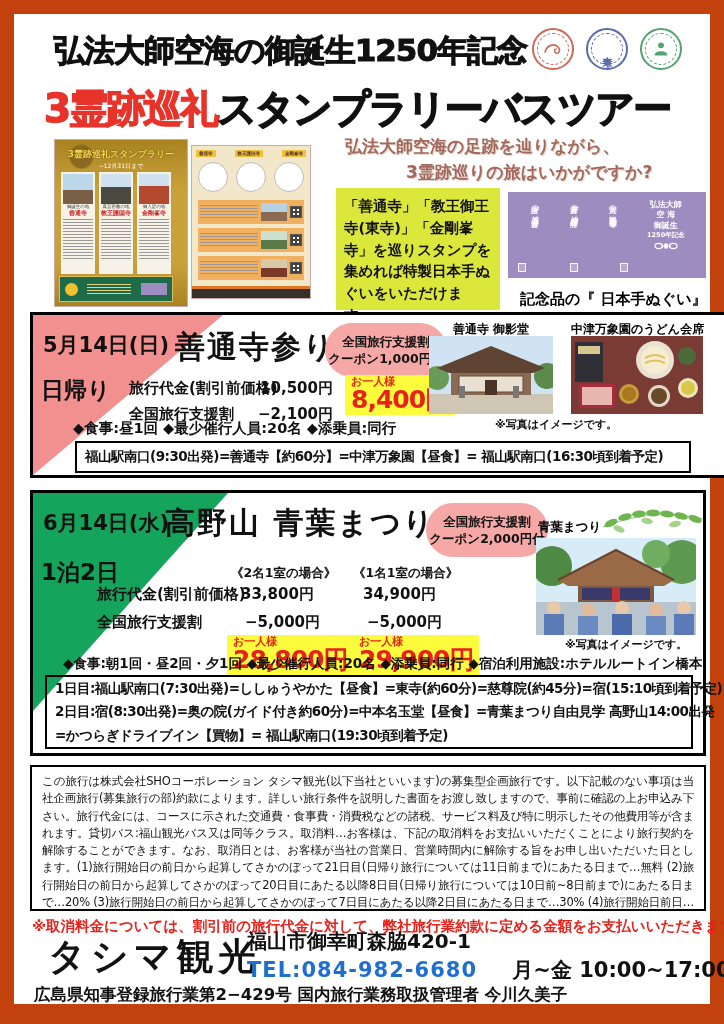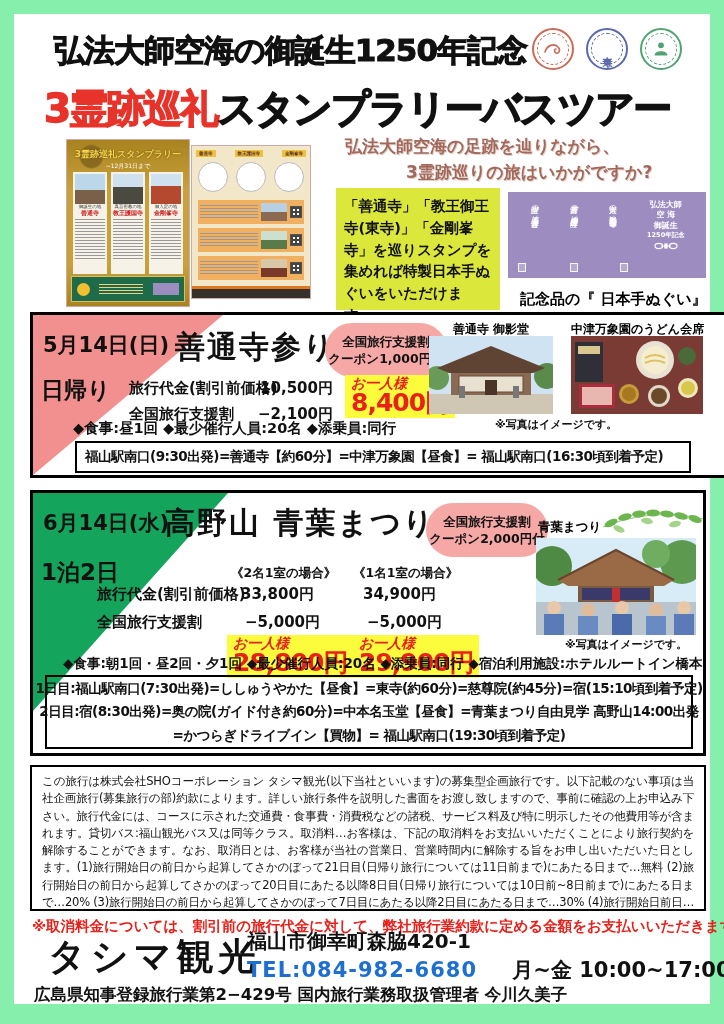--- a/index.html
+++ b/index.html
@@ -1,17 +1,17 @@
 <!DOCTYPE html>
 <html lang="ja"><head>
 <meta charset="utf-8">
 <style>
   html,body{margin:0;padding:0;background:#ddd;}
   *{box-sizing:border-box;font-family:"DejaVu Sans","Liberation Sans",sans-serif;}
-  #page{position:relative;width:724px;height:1024px;background:#86efac;overflow:hidden;}
+  #page{position:relative;width:724px;height:1024px;background:#c2410c;overflow:hidden;}
   #sheet{position:absolute;left:14px;top:14px;width:696px;height:990px;background:#fff;}
   .abs{position:absolute;}
 
   
   .anniv{left:40px;top:16px;font-size:31px;font-weight:900;color:#111;letter-spacing:-1px;-webkit-text-stroke:1px #111;white-space:nowrap;}
   .stamps{left:518px;top:14px;display:flex;gap:12px;}
   .stamp{width:42px;height:42px;border-radius:50%;border:2px solid;display:flex;align-items:center;justify-content:center;position:relative;}
   .stamp .inner{width:32px;height:32px;border-radius:50%;border:1px dashed;display:flex;align-items:center;justify-content:center;}
   .stamp-label{writing-mode:vertical-rl;font-size:10px;font-weight:bold;line-height:1;}
   .main-title{left:30px;top:68px;font-size:39px;font-weight:900;letter-spacing:-2px;white-space:nowrap;-webkit-text-stroke:1.4px;}
@@ -22,21 +22,21 @@
   .catch1{left:331px;top:121px;font-size:17px;font-weight:bold;color:#A2685B;text-shadow:1px 1px 0 #e3d2ca;white-space:nowrap;text-align:center;}
   .catch2{left:392px;top:147px;font-size:17px;font-weight:bold;color:#A2685B;text-shadow:1px 1px 0 #e3d2ca;white-space:nowrap;}
   .offer-box{left:322px;top:174px;width:164px;height:122px;background:#DCE73B;padding:8px 8px;font-size:14.5px;line-height:1.5;font-weight:bold;color:#111;}
   .towel{left:494px;top:178px;width:198px;height:86px;background:#9C8CC0;display:flex;flex-direction:row;justify-content:space-around;align-items:flex-start;padding:8px 6px;}
   .towel-col{writing-mode:vertical-rl;font-size:7.5px;color:#fff;line-height:1.15;height:58px;}
   .towel-right{display:flex;flex-direction:column;align-items:center;color:#fff;font-size:8px;line-height:1.3;font-weight:bold;text-align:center;}
   .seal{position:absolute;width:8px;height:9px;border:1px solid rgba(255,255,255,.9);background:rgba(255,255,255,.25);}
   .towel-caption{left:506px;top:276px;font-size:15px;font-weight:bold;white-space:nowrap;}
 
   
-  .flyer1{left:53px;top:126px;width:122px;height:166px;background:
+  .flyer1{left:41px;top:126px;width:132px;height:166px;background:
     radial-gradient(circle at 20% 10%,#8a6a20 0 6%,transparent 7%),
     radial-gradient(circle at 80% 90%,#8a6a20 0 6%,transparent 7%),
     linear-gradient(#a8831f,#c9a13b 30%,#c9a13b 75%,#a8831f);box-shadow:0 0 0 1px #caa;}
   .flyer1-title{position:absolute;left:0;top:8px;width:100%;text-align:center;font-size:9px;font-weight:900;color:#f5d44a;text-shadow:0 0 2px #5a4410;}
   .flyer1-note{position:absolute;left:0;top:22px;width:100%;text-align:center;font-size:6px;color:#fff;}
   .f1cols{position:absolute;left:6px;top:32px;width:110px;display:flex;gap:4px;}
   .f1col{flex:1;background:#f6f2e8;height:102px;padding:2px;}
   .f1photo{height:30px;}
   .f1place{font-size:4.5px;color:#333;text-align:center;line-height:1.2;}
   .f1temple{font-size:6px;color:#c22;font-weight:bold;text-align:center;line-height:1.3;}
@@ -64,27 +64,27 @@
   .corner2{width:195px;height:218px;background:#14A45C;clip-path:polygon(0 0,100% 0,0 100%);}
   .tour-date{position:absolute;left:10px;top:16px;font-size:21px;font-weight:900;color:#111;white-space:nowrap;}
   .tour-dur{position:absolute;left:8px;top:60px;font-size:23px;font-weight:900;color:#111;}
   .tour-title{position:absolute;font-size:30px;font-weight:900;color:#111;white-space:nowrap;letter-spacing:2px;}
   .pinkbadge{position:absolute;width:122px;height:54px;background:#F5A8A6;border-radius:28px;display:flex;flex-direction:column;align-items:center;justify-content:center;line-height:1.4;}
   .pinkbadge span{font-size:12.5px;font-weight:900;color:#111;white-space:nowrap;}
   .plabel{position:absolute;font-size:15px;font-weight:bold;color:#111;white-space:nowrap;}
   .pvalue{position:absolute;font-size:15px;font-weight:bold;color:#111;white-space:nowrap;}
   .colhead{position:absolute;font-size:12.5px;font-weight:bold;color:#111;white-space:nowrap;}
   .flash{position:absolute;background:#FCFC3C;padding:1px 6px 2px;}
-  .flash .pp{display:block;font-size:14px;font-weight:900;color:#E8211C;line-height:1;font-style:italic;}
+  .flash .pp{display:block;font-size:11px;font-weight:900;color:#E8211C;line-height:1;}
   .flash .pr{display:block;font-size:25px;font-weight:900;color:#E8211C;line-height:1.05;white-space:nowrap;letter-spacing:-1px;}
   .photo-cap{position:absolute;font-size:12px;font-weight:bold;text-align:center;white-space:nowrap;}
   .photo{position:absolute;overflow:hidden;}
   .photo-note{position:absolute;font-size:11px;font-weight:bold;color:#111;white-space:nowrap;}
   .features{position:absolute;font-size:14px;font-weight:bold;color:#111;white-space:nowrap;}
-  .routebox{position:absolute;border:2px solid #000;display:flex;flex-direction:column;justify-content:center;padding:3px 8px;align-items:center;}
+  .routebox{position:absolute;border:2px solid #000;display:flex;flex-direction:column;justify-content:center;padding:3px 8px;}
   .routebox div{font-size:13.5px;font-weight:bold;color:#111;white-space:nowrap;letter-spacing:-0.5px;line-height:1.75;}
   .limited{position:absolute;left:426px;top:74px;width:58px;height:58px;display:flex;align-items:center;justify-content:center;}
   .limited .sq{position:absolute;left:6px;top:6px;width:46px;height:46px;background:#14A45C;}
   .limited .sq2{transform:rotate(45deg);}
   .limited .txt{position:relative;color:#fff;font-size:14px;font-weight:900;text-align:center;line-height:1.15;}
 
   
   .termsbox{left:16px;top:751px;width:676px;height:146px;border:2.5px solid #000;padding:6px 10px;font-size:11.5px;line-height:1.5;color:#111;font-weight:500;letter-spacing:-0.2px;overflow:hidden;text-align:justify;}
   .cancel-note{left:18px;top:903px;font-size:14.5px;font-weight:900;color:#E8201A;white-space:nowrap;}
   .company{left:34px;top:918px;font-size:37px;font-weight:900;color:#111;letter-spacing:5px;white-space:nowrap;}

